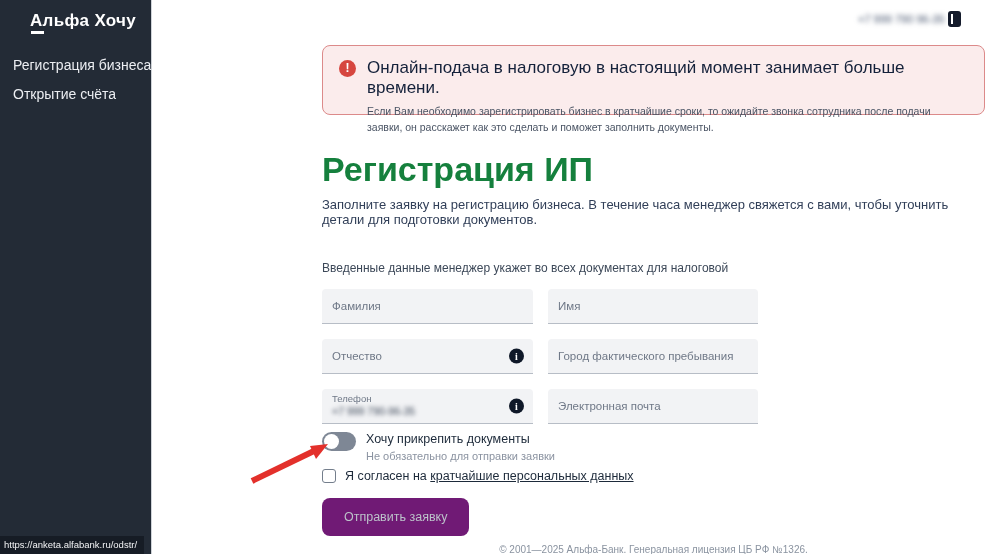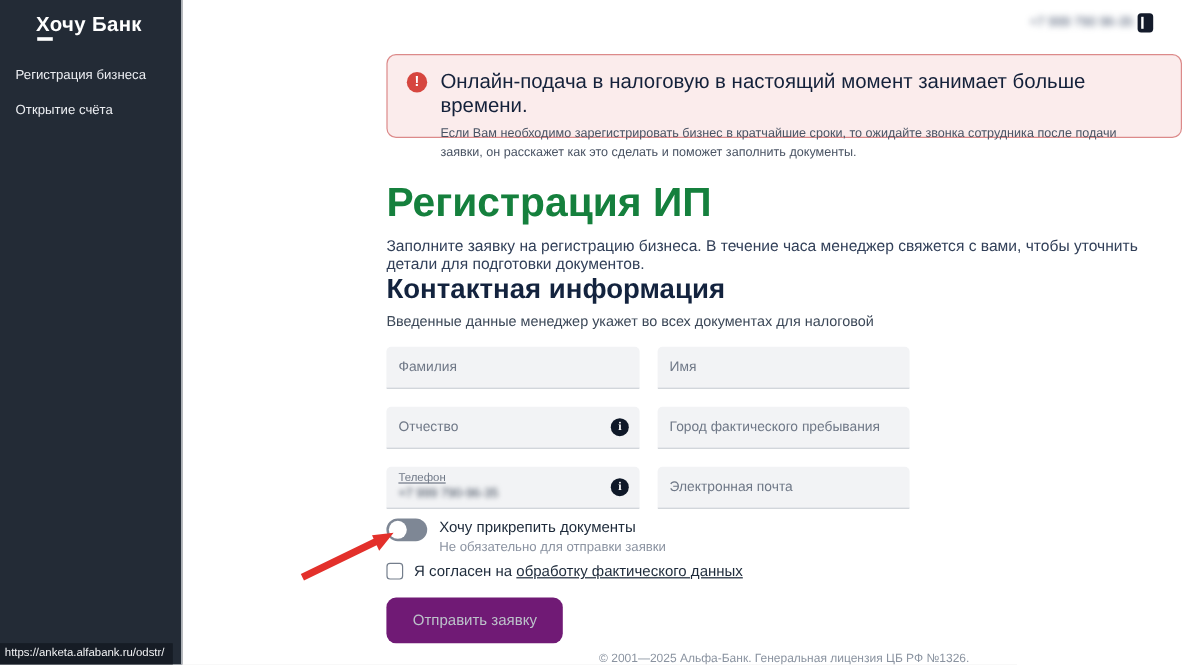--- a/index.html
+++ b/index.html
@@ -3,21 +3,21 @@
 <meta charset="utf-8">
 <style>
   * { box-sizing: border-box; }
   body { margin:0; font-family:"Liberation Sans", sans-serif; background:#e9e9e9; }
   .screen { position:relative; width:1000px; height:554px; background:#ffffff; overflow:hidden; }
 
   
   .sidebar { position:absolute; left:0; top:0; width:152px; height:554px; background:#232B36; border-right:1px solid #cfd3d8; }
   .logo { position:absolute; left:30px; top:11px; color:#ffffff; font-size:17px; font-weight:bold; letter-spacing:.3px; white-space:nowrap; }
   .logo-underline { position:absolute; left:31px; top:31px; width:13px; height:3px; background:#ffffff; }
-  .nav-item { position:absolute; left:13px; color:#ECEEF2; font-size:11px; cursor:pointer; white-space:nowrap; }
+  .nav-item { position:absolute; left:13px; color:#ECEEF2; font-size:14px; cursor:pointer; white-space:nowrap; }
   .nav-item.n1 { top:57px; }
   .nav-item.n2 { top:86px; }
   .url-bar { position:absolute; left:0; bottom:0; background:#161C25; color:#f2f3f5; font-size:9.5px; padding:3px 7px 4px 4px; white-space:nowrap; }
 
   
   .top-phone { position:absolute; left:858px; top:13px; font-size:11px; color:#42506a; filter:blur(2.5px); white-space:nowrap; }
   .app-icon { position:absolute; left:948px; top:11px; width:13px; height:16px; background:#141B2B; border-radius:3px; }
   .app-icon::before { content:""; position:absolute; left:3px; top:3px; width:2px; height:10px; background:#ffffff; }
 
   
@@ -30,21 +30,21 @@
   .h1 { position:absolute; left:322px; top:150px; font-size:34px; font-weight:bold; color:#15803d; }
   .subtitle { position:absolute; left:322px; top:197px; font-size:13px; color:#313F58; width:670px; }
   .h2 { position:absolute; left:322px; top:227px; font-size:23px; font-weight:bold; color:#13233E; }
   .note { position:absolute; left:322px; top:261px; font-size:12px; color:#3C4858; }
 
   
   .form-grid { position:absolute; left:322px; top:289px; display:grid; grid-template-columns:211px 210px; column-gap:15px; row-gap:12px;gap:15px; }
   .field { position:relative; height:35px; background:#F2F3F5; border-bottom:1px solid #B7BDC6; border-radius:4px 4px 0 0; padding:0 10px; display:flex; align-items:center; cursor:text; }
   .field .ph { color:#6F7887; font-size:11.5px; }
   .field.stacked { flex-direction:column; align-items:flex-start; justify-content:center; }
-  .field .small-label { font-size:9.5px; color:#6F7887; line-height:1.2;text-decoration:underline; }
+  .field .small-label { font-size:9.5px; color:#6F7887; line-height:1.2; }
   .field .value-blur { font-size:10.5px; color:#3A4556; filter:blur(2px); line-height:1.3; }
   .info-badge { position:absolute; right:9px; top:50%; transform:translateY(-50%); width:15px; height:15px; background:#0F1828; color:#ffffff; border-radius:50%; font-size:10px; font-weight:bold; text-align:center; line-height:15px; font-family:"Liberation Serif", serif; }
 
   
   .toggle-row { position:absolute; left:322px; top:432px; display:flex; align-items:flex-start; }
   .toggle { position:relative; width:34px; height:19px; border-radius:10px; background:#7E8795; cursor:pointer; flex:none; }
   .toggle-knob { position:absolute; left:2px; top:2px; width:15px; height:15px; border-radius:50%; background:#ffffff; }
   .toggle-texts { margin-left:10px; }
   .toggle-label { font-size:12.5px; color:#1D2A3A; }
   .toggle-sublabel { font-size:11px; color:#8B93A1; margin-top:4px; }
@@ -63,39 +63,38 @@
 
   
   .footer { position:absolute; left:322px; top:544px; width:663px; text-align:center; font-size:10px; color:#8A93A0; white-space:nowrap; }
 </style>
 </head>
 <body>
 
 <div class="screen">
 
   <div class="sidebar">
-    <div class="logo">Хочу Банк</div>
+    <div class="logo">Альфа Хочу</div>
     <div class="logo-underline"></div>
     <div class="nav-item n1">Регистрация бизнеса</div>
     <div class="nav-item n2">Открытие счёта</div>
   </div>
   <div class="url-bar">https://anketa.alfabank.ru/odstr/</div>
 
   <div class="top-phone">+7 999 790 96-35</div>
   <div class="app-icon"></div>
 
   <div class="alert">
     <div class="alert-icon">!</div>
     <div class="alert-title">Онлайн-подача в налоговую в настоящий момент занимает больше времени.</div>
     <div class="alert-body">Если Вам необходимо зарегистрировать бизнес в кратчайшие сроки, то ожидайте звонка сотрудника после подачи заявки, он расскажет как это сделать и поможет заполнить документы.</div>
   </div>
 
   <div class="h1">Регистрация ИП</div>
   <div class="subtitle">Заполните заявку на регистрацию бизнеса. В течение часа менеджер свяжется с вами, чтобы уточнить детали для подготовки документов.</div>
-  <div class="h2">Контактная информация</div>
   <div class="note">Введенные данные менеджер укажет во всех документах для налоговой</div>
 
   <div class="form-grid">
     <div class="field">
       <span class="ph">Фамилия</span>
     </div>
     <div class="field">
       <span class="ph">Имя</span>
     </div>
     <div class="field">
@@ -126,21 +125,21 @@
   </div>
 
   <svg class="arrow-svg" width="88" height="50" viewBox="0 0 88 50">
     <line x1="6" y1="45" x2="70" y2="14" stroke="#E3302B" stroke-width="6"></line>
     <polygon points="82,8 64,10 70,23" fill="#E3302B"></polygon>
   </svg>
 
   <div class="consent-row">
     <div class="checkbox"></div>
     <div class="consent-text">
-      <span>Я согласен на </span><span class="consent-link">обработку фактического данных</span>
+      <span>Я согласен на </span><span class="consent-link">кратчайшие персональных данных</span>
     </div>
   </div>
 
   <button class="submit-btn" disabled="">Отправить заявку</button>
 
   <div class="footer">© 2001—2025 Альфа-Банк. Генеральная лицензия ЦБ РФ №1326.</div>
 
 </div>
 
 </body></html>

